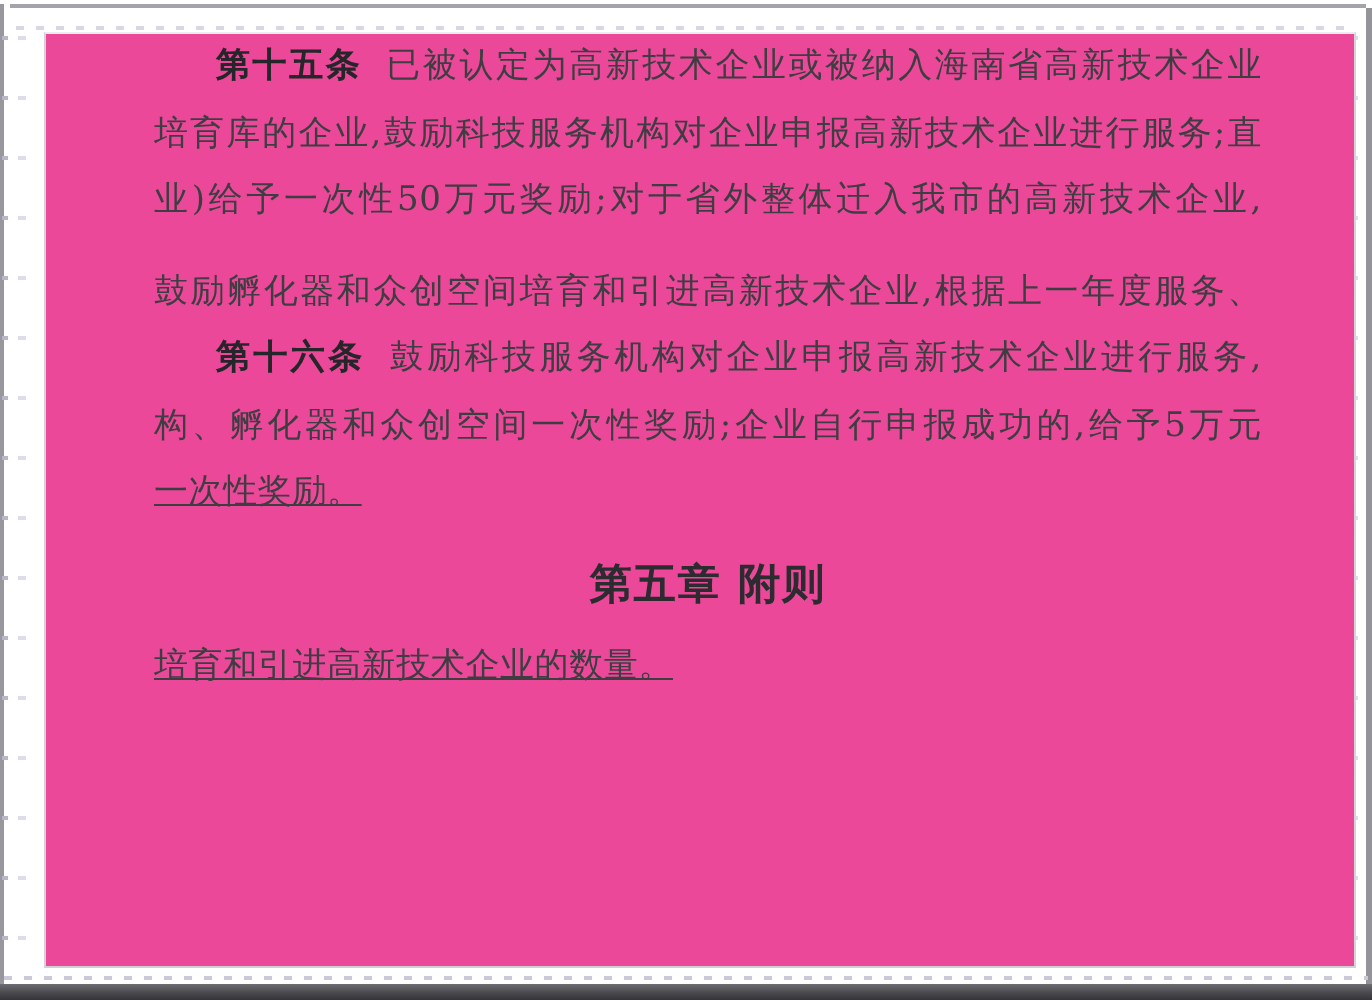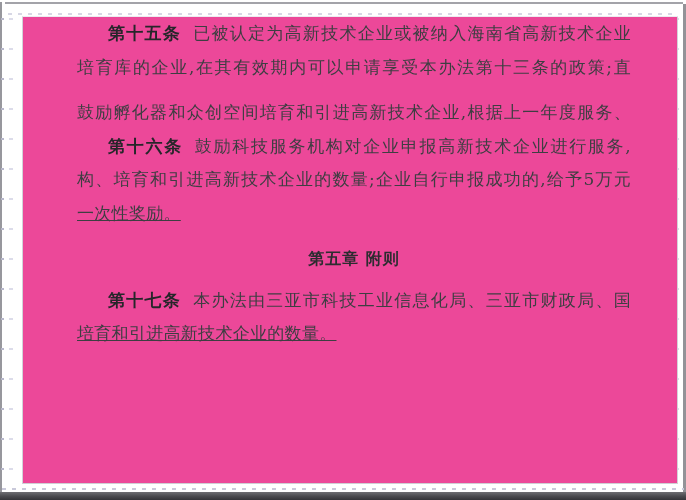--- a/index.html
+++ b/index.html
@@ -53,21 +53,21 @@
 
   .article-label {
     font-family:"DejaVu Sans", sans-serif; font-weight:bold;
     color:#26262a; margin-right:12px;
   }
 
   .chapter-heading {
     height:33.5px; line-height:33.5px; margin:0 0 8px 0;
     text-align:right; text-align-last:center;
     font-family:"DejaVu Sans", sans-serif; font-weight:bold;
-    font-size:16px; color:#2c2c30; letter-spacing:1px;
+    font-size:21px; color:#2c2c30; letter-spacing:1px;
   }
 </style>
 </head>
 <body>
 
 <div class="stage">
 
   <div class="edge-top"></div>
   <div class="edge-left"></div>
   <div class="edge-right"></div>
@@ -75,33 +75,33 @@
   <div class="dots-h dots-top"></div>
   <div class="dots-v dots-far-left"></div>
   <div class="dots-v dots-left"></div>
   <div class="dots-v dots-right"></div>
   <div class="dots-h dots-bottom"></div>
 
   <div class="paper">
 
     <div class="para">
       <div class="line first"><span class="article-label">第十五条</span><span>已被认定为高新技术企业或被纳入海南省高新技术企业</span></div>
-      <div class="line">培育库的企业,在其有效期内可以申请享受本办法第十三条的政策;直</div>
+      <div class="line">培育库的企业,鼓励科技服务机构对企业申报高新技术企业进行服务;直</div>
+      <div class="line">业)给予一次性50万元奖励;对于省外整体迁入我市的高新技术企业,</div>
     </div>
 
     <div class="para">
       <div class="line">鼓励孵化器和众创空间培育和引进高新技术企业,根据上一年度服务、</div>
       <div class="line first"><span class="article-label">第十六条</span><span>鼓励科技服务机构对企业申报高新技术企业进行服务,</span></div>
-      <div class="line">构、培育和引进高新技术企业的数量;企业自行申报成功的,给予5万元</div>
+      <div class="line">构、孵化器和众创空间一次性奖励;企业自行申报成功的,给予5万元</div>
       <div class="line left">一次性奖励。</div>
     </div>
 
     <div class="chapter-heading">第五章 附则</div>
 
     <div class="para">
-      <div class="line first"><span class="article-label">第十七条</span><span>本办法由三亚市科技工业信息化局、三亚市财政局、国</span></div>
       <div class="line left">培育和引进高新技术企业的数量。</div>
     </div>
 
   </div>
 
   <div class="band-bottom"></div>
 </div>
 
 </body></html>

